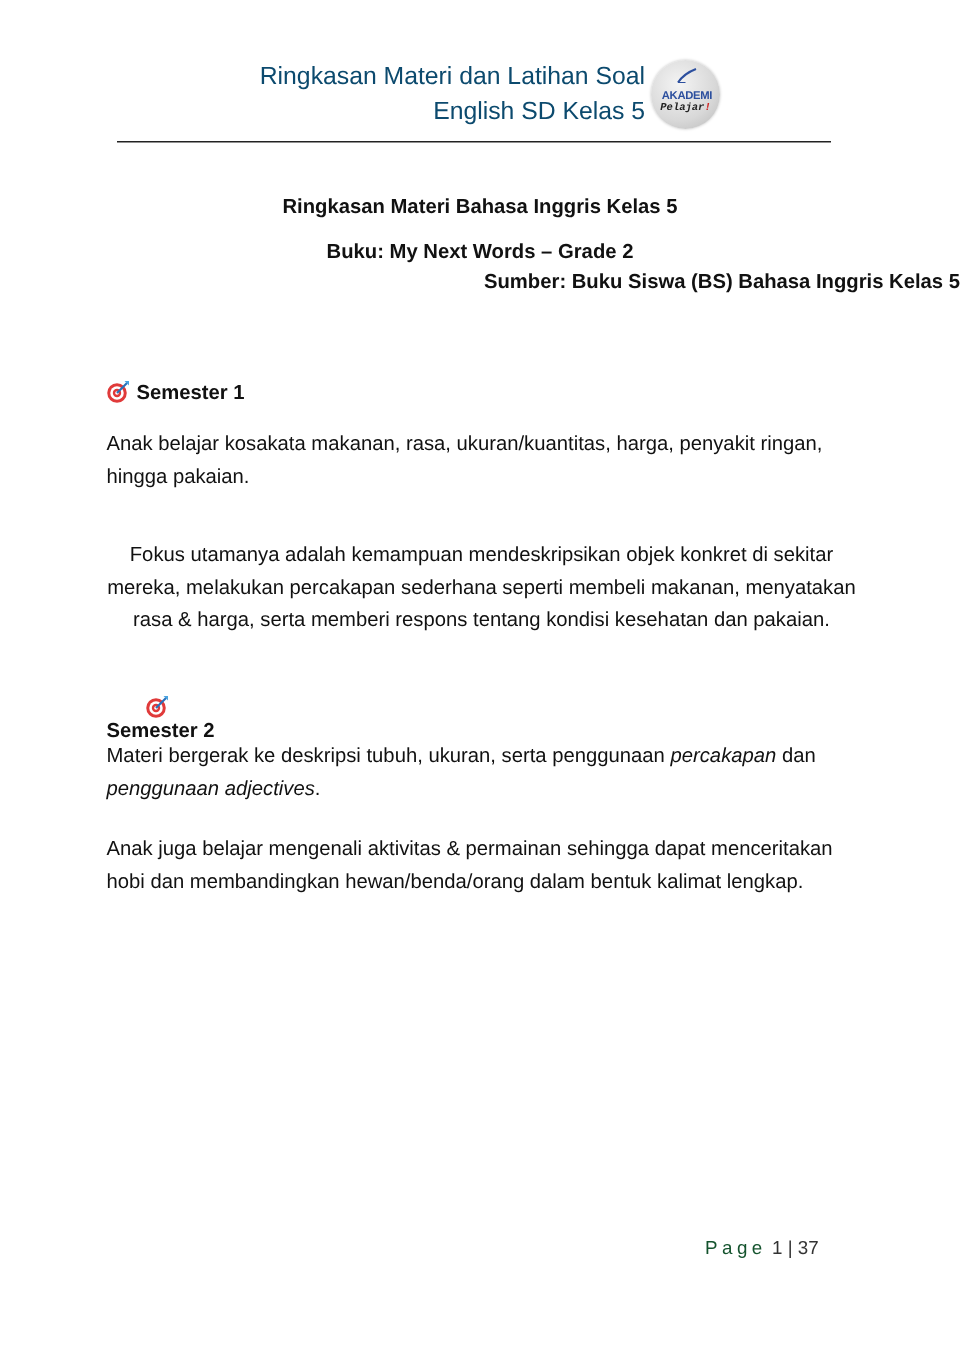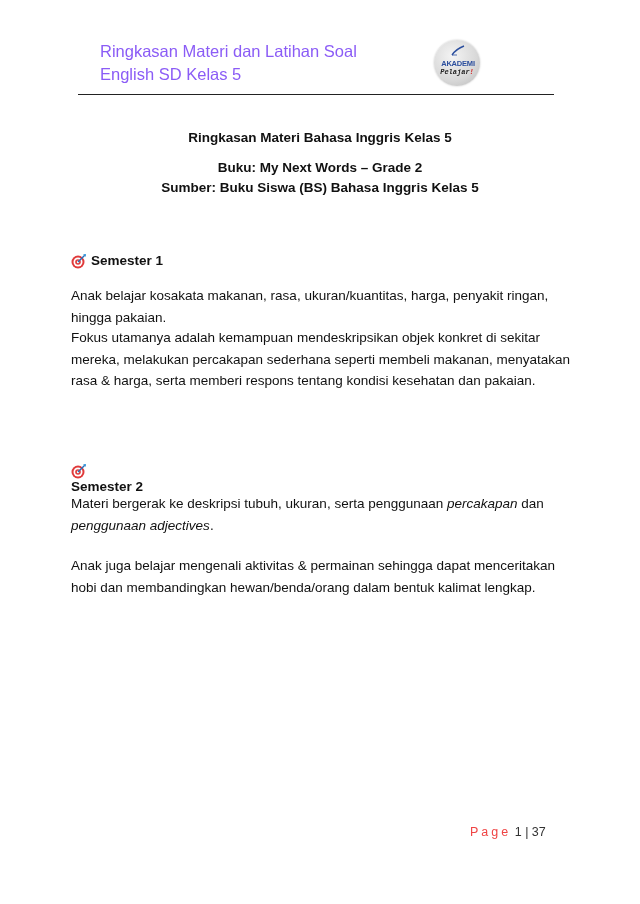--- a/index.html
+++ b/index.html
@@ -1,46 +1,46 @@
 <!DOCTYPE html>
 <html><head>
   <meta charset="utf-8">
   <style>
     html, body { margin: 0; padding: 0; background: #ffffff; }
     body { width: 640px; height: 904px; position: relative; overflow: hidden;
            font-family: "Liberation Sans", "DejaVu Sans", sans-serif; color: #111; }
-    .header-title { position: absolute; left: 100px; width: 330px; text-align: left;
-                    color: #8b5cf6; font-size: 16.5px; line-height: 22px; }
+    .header-title { position: absolute; left: 100px; width: 330px; text-align: right;
+                    color: #0c4a6e; font-size: 16.5px; line-height: 22px; }
     .header-title.l1 { top: 40px; }
     .header-title.l2 { top: 63px; }
     .logo { position: absolute; left: 434px; top: 40px; width: 46px; height: 46px; border-radius: 50%;
             background: radial-gradient(circle at 40% 35%, #f4f4f4 0%, #d8d8d8 60%, #b8b8b8 100%);
             box-shadow: 0 0 2px rgba(0,0,0,0.25); }
     .logo .pen { position: absolute; left: 17px; top: 5px; width: 14px; height: 12px; }
     .logo .akademi { position: absolute; left: 0; width: 48px; top: 19px; text-align: center;
                      font-size: 7.5px; font-weight: bold; color: #2c4f9e; letter-spacing: -0.2px; }
     .logo .pelajar { position: absolute; left: 0; width: 46px; top: 28px; text-align: center;
                      font-size: 7px; font-style: italic; font-weight: bold; font-family: Liberation Mono, monospace; color: #222; }
     .logo .pelajar .ex { color: #d02020; }
     .header-rule { position: absolute; left: 78px; top: 94px; width: 476px; height: 0; border-top: 1.5px solid #222; }
     .center { position: absolute; left: 0; width: 640px; text-align: center; font-weight: bold; font-size: 13.5px; }
     .t1 { top: 130px; }
     .t2 { top: 160px; }
-    .t3 { top: 180px; }
-    .sec-head { position: absolute; left: 71px; font-weight: bold; font-size: 13.5px; display: flex; align-items: flex-start; }
+    .t3 { top: 180px; text-align: right; }
+    .sec-head { position: absolute; left: 71px; font-weight: bold; font-size: 13.5px; display: flex; align-items: center; }
     .sec-head svg { width: 16px; height: 16px; margin-right: 4px; }
     .s1 { top: 253px; }
     .s2 { top: 463px; flex-direction: column; }
     .para { position: absolute; left: 71px; width: 500px; font-size: 13.5px; line-height: 21.5px; }
     .p1 { top: 285px; }
-    .p2 { top: 327px; }
+    .p2 { top: 359px; text-align: center; }
     .p3 { top: 493px; }
     .p4 { top: 555px; }
     .footer { position: absolute; top: 825px; left: 470px; font-size: 12.5px; }
-    .footer .pg { color: #ef4444; letter-spacing: 3px; }
+    .footer .pg { color: #14532d; letter-spacing: 3px; }
     .footer .num { color: #333; }
   </style>
 </head>
 <body>
 
 <div>
   <div class="header-title l1">Ringkasan Materi dan Latihan Soal</div>
   <div class="header-title l2">English SD Kelas 5</div>
   <div class="logo">
     <svg class="pen" viewBox="0 0 14 12">

